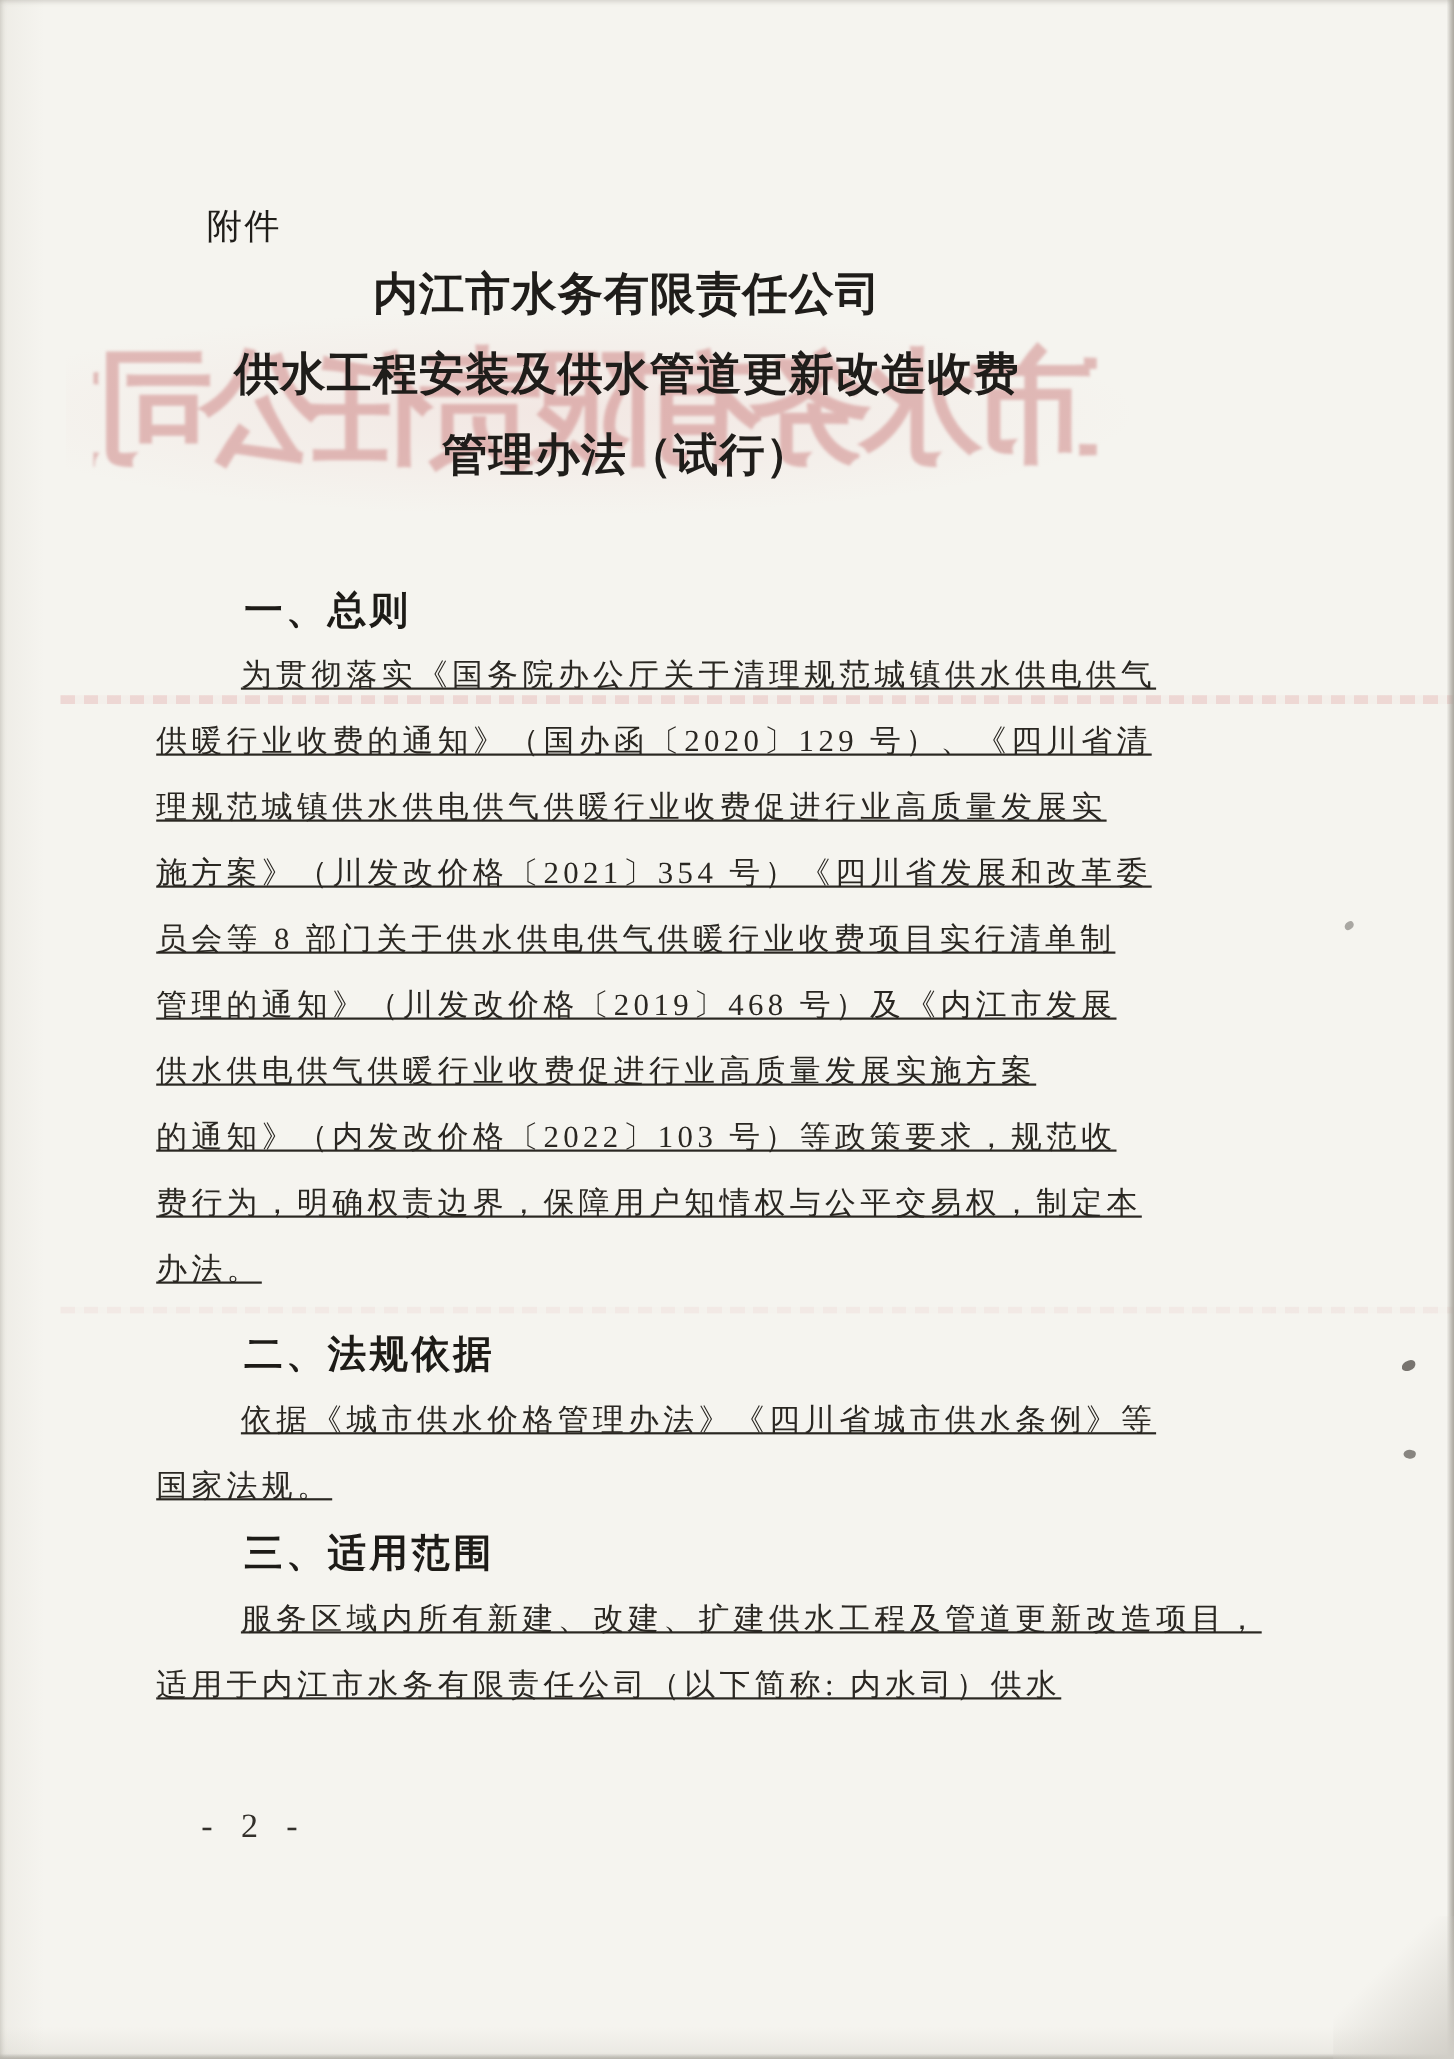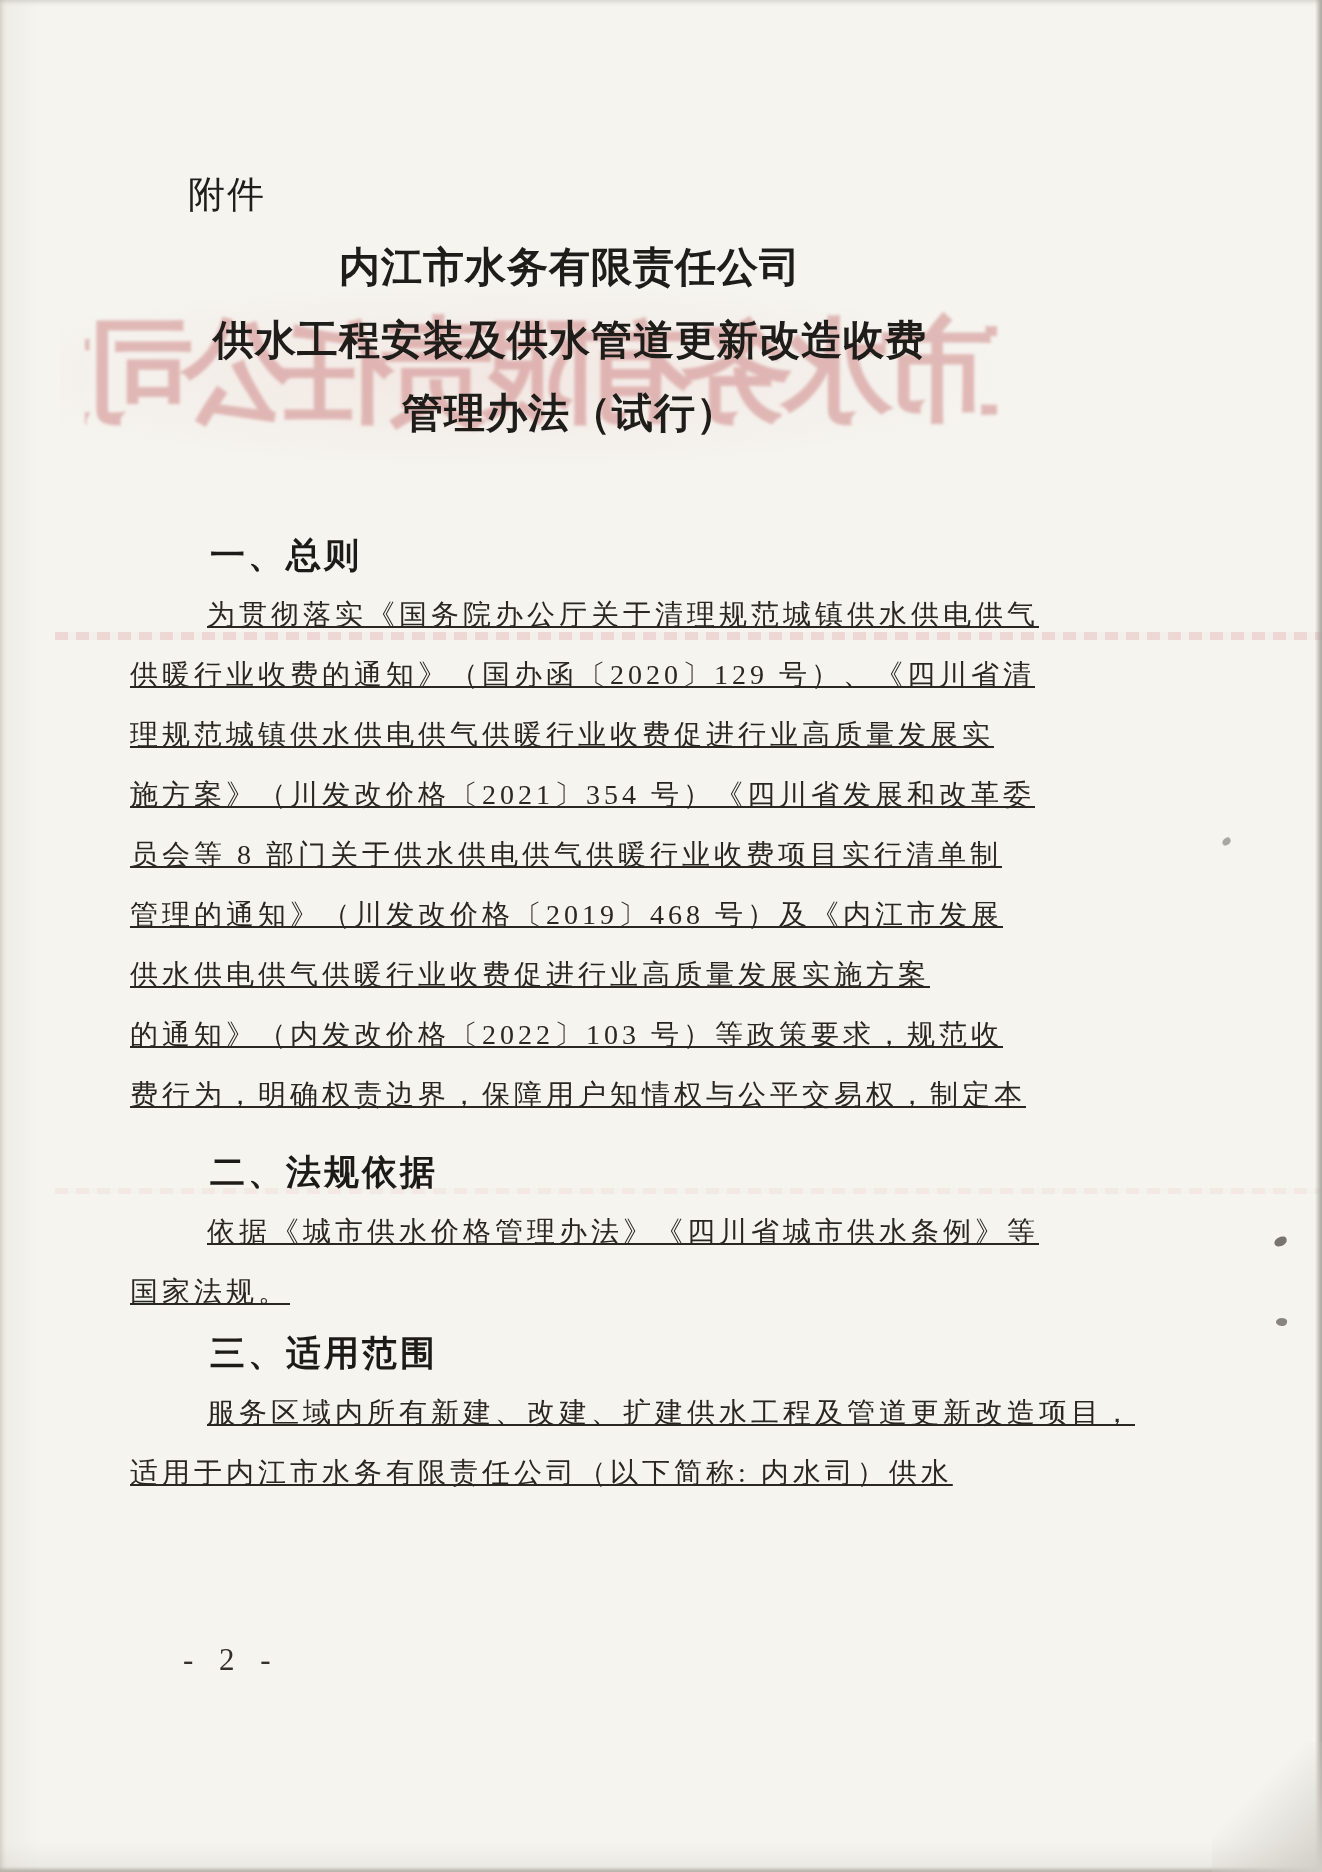--- a/index.html
+++ b/index.html
@@ -27,26 +27,26 @@
     display:flex;justify-content:center;align-items:center;overflow:hidden;
     transform:scaleX(-1);
     font-family:"Liberation Serif",serif;font-weight:bold;font-size:112px;
     letter-spacing:-12px;line-height:150px;white-space:nowrap;
     color:#cc7f7f;opacity:.5;filter:blur(1.4px);
   }
   .bleed-line{position:absolute;left:55px;right:0;top:632px;height:8px;opacity:.5;filter:blur(.5px);
     background:repeating-linear-gradient(90deg,rgba(214,120,120,.45) 0 13px,rgba(214,120,120,.07) 13px 21px);}
   .bleed-line.faint{top:1188px;height:6px;opacity:.18;}
   
-  .attachment{position:absolute;left:188px;top:170px;
-    font-family:"Liberation Sans",sans-serif;font-size:37px;color:#201e1a;letter-spacing:2px;}
+  .attachment{position:absolute;left:188px;top:184px;
+    font-family:"Liberation Sans",sans-serif;font-size:32px;color:#201e1a;letter-spacing:2px;}
   .title-block{position:absolute;left:115px;top:231px;width:910px;text-align:center;}
   .title-line{font-size:41px;line-height:73px;font-weight:bold;color:#1f1d1a;
     font-family:"Liberation Serif",serif;letter-spacing:1px;white-space:nowrap;}
-  .doc-body{position:absolute;left:130px;top:524px;width:1046px;}
+  .doc-body{position:absolute;left:142px;top:524px;width:1046px;}
   .doc-body h2{
     margin:0;font-family:"Liberation Sans",sans-serif;font-weight:bold;
     font-size:35px;line-height:61px;letter-spacing:3px;color:#1d1b17;padding-left:80px;}
   .doc-body h2.gap{margin-top:16px;}
   .line{font-size:28px;line-height:60px;letter-spacing:4px;white-space:nowrap;color:#2a2722;text-decoration:underline;}
   .para .line:first-child{padding-left:77px;}
   .page-number{position:absolute;left:183px;top:1642px;
     font-size:31px;letter-spacing:9px;color:#33302b;white-space:nowrap;}
   
   .speck{position:absolute;background:#4d4a44;border-radius:60% 40% 55% 45%;}
@@ -78,20 +78,21 @@
     <div class="para">
       <div class="line">为贯彻落实《国务院办公厅关于清理规范城镇供水供电供气</div>
       <div class="line">供暖行业收费的通知》（国办函〔2020〕129 号）、《四川省清</div>
       <div class="line">理规范城镇供水供电供气供暖行业收费促进行业高质量发展实</div>
       <div class="line">施方案》（川发改价格〔2021〕354 号）《四川省发展和改革委</div>
       <div class="line">员会等 8 部门关于供水供电供气供暖行业收费项目实行清单制</div>
       <div class="line">管理的通知》（川发改价格〔2019〕468 号）及《内江市发展</div>
       <div class="line">供水供电供气供暖行业收费促进行业高质量发展实施方案</div>
       <div class="line">的通知》（内发改价格〔2022〕103 号）等政策要求，规范收</div>
       <div class="line">费行为，明确权责边界，保障用户知情权与公平交易权，制定本</div>
+      <div class="line">办法。</div>
     </div>
 
     <h2 class="gap">二、法规依据</h2>
     <div class="para">
       <div class="line">依据《城市供水价格管理办法》《四川省城市供水条例》等</div>
       <div class="line">国家法规。</div>
     </div>
 
     <h2>三、适用范围</h2>
     <div class="para">

